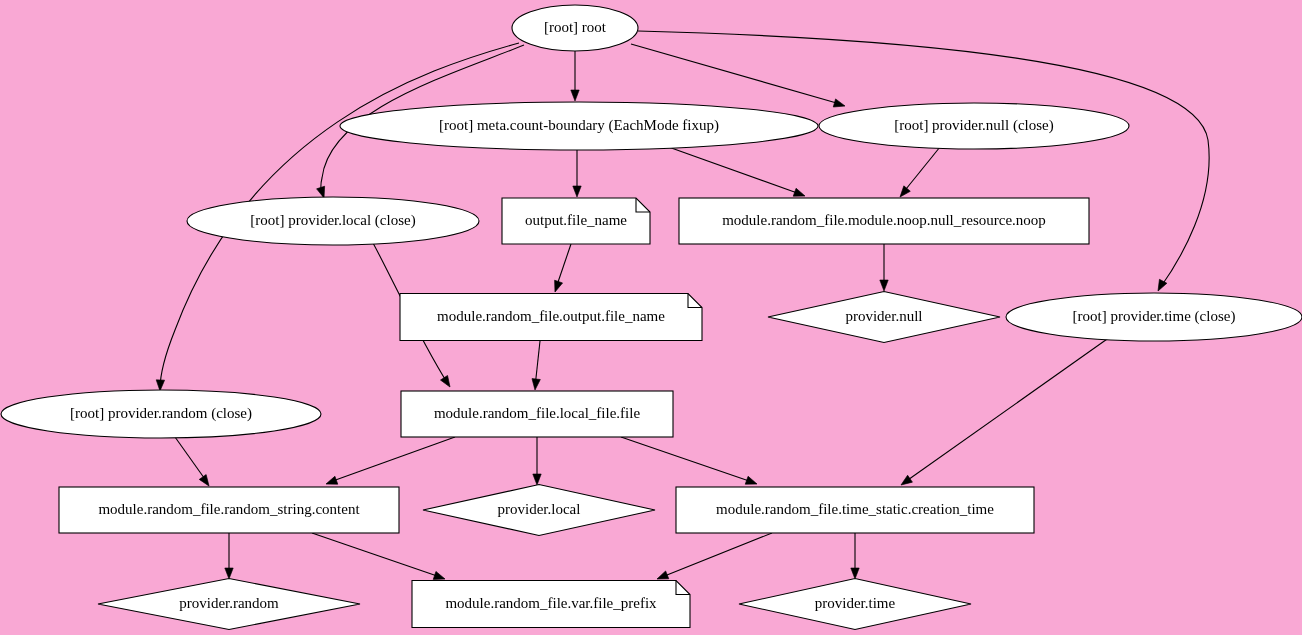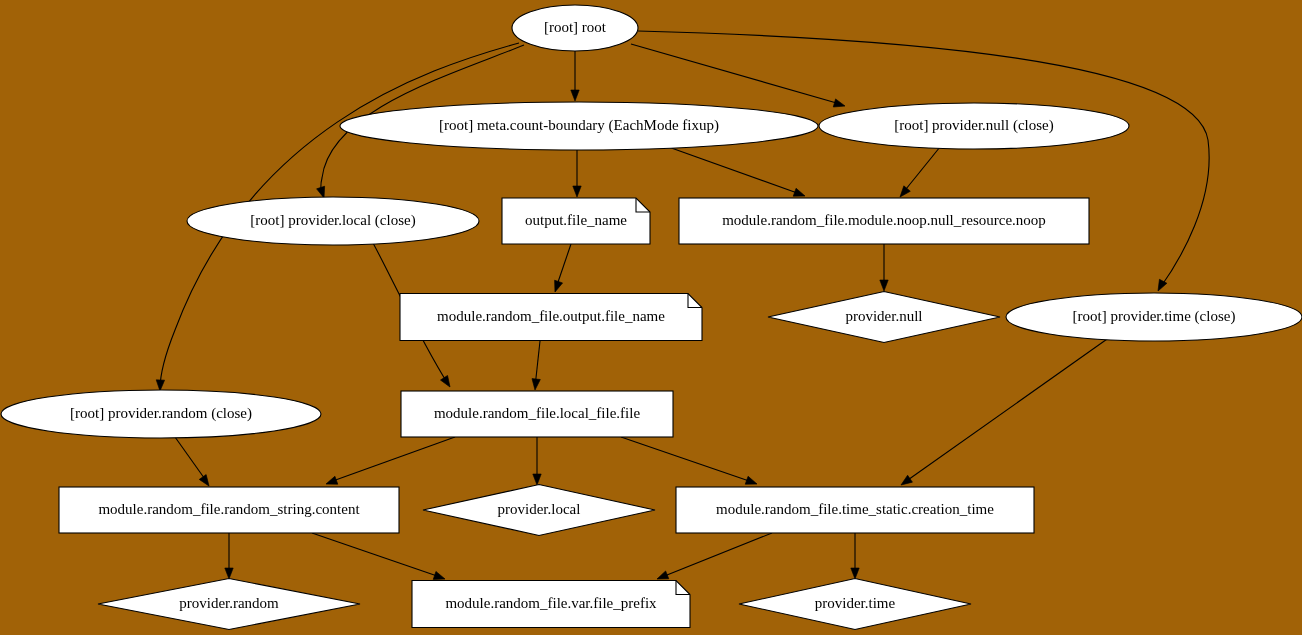--- a/index.html
+++ b/index.html
@@ -4,21 +4,21 @@
 <style>
   html, body {
     margin: 0;
     padding: 0;
     background: #ffffff;
   }
   #graph-root {
     position: relative;
     width: 1302px;
     height: 635px;
-    background: #a16207;
+    background: #f9a8d4;
     overflow: hidden;
     font-family: "Liberation Serif", "DejaVu Serif", serif;
   }
   svg#graph-canvas {
     display: block;
     width: 1302px;
     height: 635px;
   }
   .node-shape {
     fill: #ffffff;

